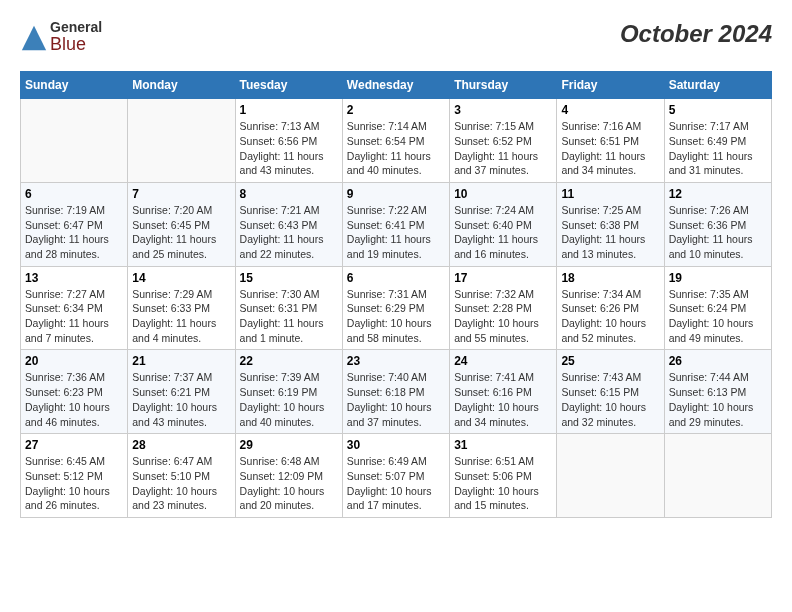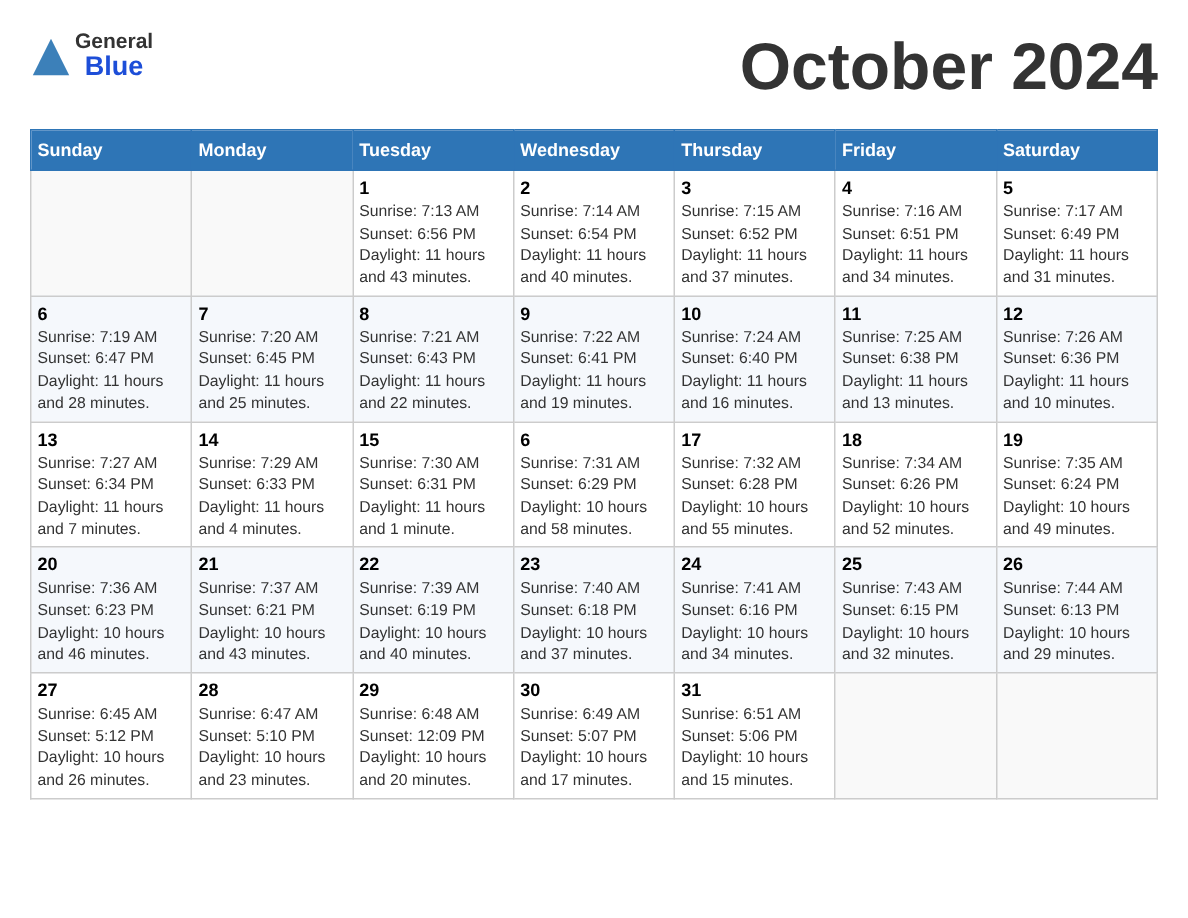--- a/index.html
+++ b/index.html
@@ -25,36 +25,36 @@
       flex-direction: column;
       line-height: 1.1;
     }
     .logo-general {
       font-size: 14px;
       font-weight: bold;
       color: #333;
     }
     .logo-blue {
       font-size: 18px;
-      font-weight: bold;
-      color: #1d4ed8;
-      text-align: center;
+      font-weight: normal;
+      color: #7f1d1d;
     }
     .logo-icon {
       width: 28px;
       height: 28px;
       margin-right: 2px;
     }
     .title-block {
       text-align: right;
     }
     .month-title {
-      font-size: 44px;
+      font-size: 24px;
       font-weight: bold;
       color: #333;
+      font-style: italic;
     }
     .location-title {
       font-size: 16px;
       color: #555;
     }
     table {
       width: 100%;
       border-collapse: collapse;
       font-size: 11px;
     }
@@ -262,21 +262,21 @@
         <div class="day-content">
           <span>Sunrise: 7:31 AM</span><br>
           <span>Sunset: 6:29 PM</span><br>
           <span>Daylight: 10 hours and 58 minutes.</span>
         </div>
         </td>
         <td>
           <span class="day-num">17</span>
         <div class="day-content">
           <span>Sunrise: 7:32 AM</span><br>
-          <span>Sunset: 6:28 PM</span><br>
+          <span>Sunset: 2:28 PM</span><br>
           <span>Daylight: 10 hours and 55 minutes.</span>
         </div>
         </td>
         <td>
           <span class="day-num">18</span>
         <div class="day-content">
           <span>Sunrise: 7:34 AM</span><br>
           <span>Sunset: 6:26 PM</span><br>
           <span>Daylight: 10 hours and 52 minutes.</span>
         </div>

